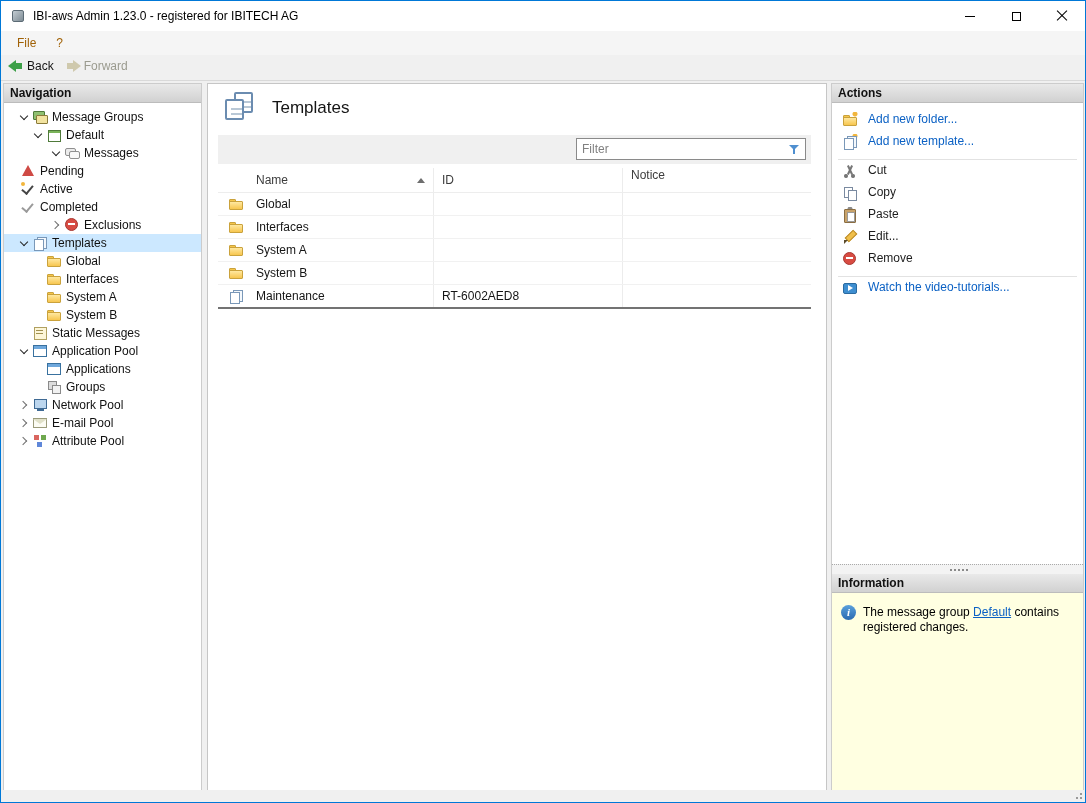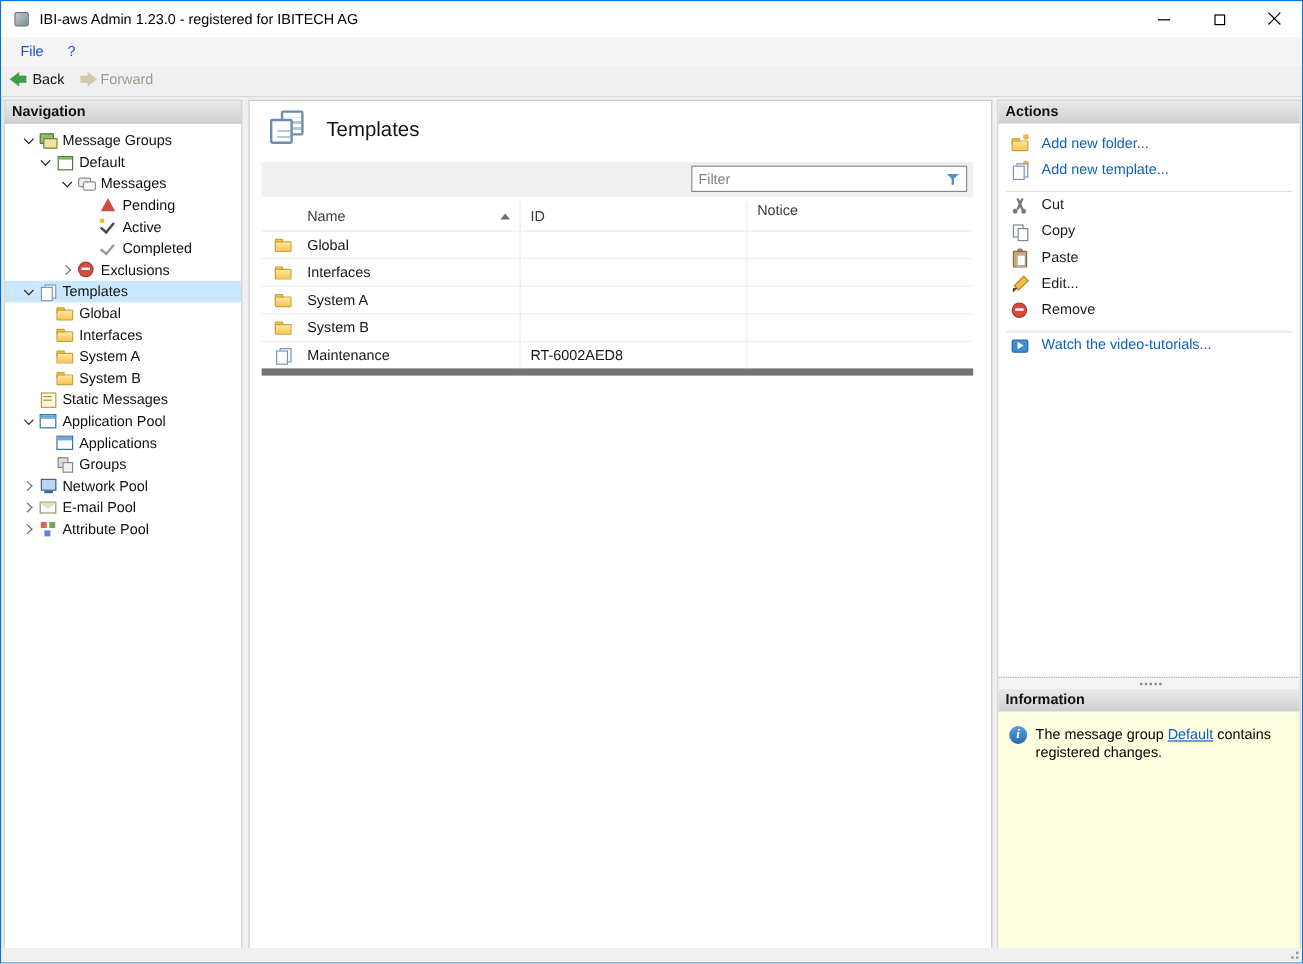--- a/index.html
+++ b/index.html
@@ -15,40 +15,40 @@
   .win-btn{width:46px;height:100%;display:flex;align-items:center;justify-content:center}
   .glyph-min{width:10px;height:1px;background:#000}
   .glyph-max{width:9px;height:9px;border:1px solid #000;box-sizing:border-box}
   .glyph-close{position:relative;width:12px;height:12px}
   .glyph-close::before,.glyph-close::after{content:"";position:absolute;left:-1px;top:5px;width:14px;height:1px;background:#000}
   .glyph-close::before{transform:rotate(45deg)}
   .glyph-close::after{transform:rotate(-45deg)}
 
   
   .menubar{position:absolute;left:0;top:30px;width:100%;height:24px;background:#f5f5f5;display:flex;align-items:center;padding-left:6px;box-sizing:border-box}
-  .menu-item{padding:0 10px;font-size:12px;color:#1d4ed8;line-height:24px}
+  .menu-item{padding:0 10px;font-size:12px;color:#a16207;line-height:24px}
   .toolbar{position:absolute;left:0;top:54px;width:100%;height:26px;background:#f0f0f0;border-bottom:1px solid #d9d9d9;display:flex;align-items:flex-start;padding-left:4px;box-sizing:border-box}
   .tool-btn{display:flex;align-items:center;gap:3px;padding:0 8px 0 3px;height:22px}
   .tool-label{font-size:12px;color:#151515}
   .tool-btn.disabled .tool-label{color:#9b9b8f}
   .back-icon,.fwd-icon{width:16px;height:16px;position:relative;flex:none}
   .back-icon::before{content:"";position:absolute;left:0;top:2px;border-top:6px solid transparent;border-bottom:6px solid transparent;border-right:8px solid #3da048}
   .back-icon::after{content:"";position:absolute;left:7px;top:5px;width:7px;height:6px;background:#3da048}
   .fwd-icon::before{content:"";position:absolute;right:0;top:2px;border-top:6px solid transparent;border-bottom:6px solid transparent;border-left:8px solid #cfc9ad}
   .fwd-icon::after{content:"";position:absolute;left:2px;top:5px;width:7px;height:6px;background:#cfc9ad}
 
   
   .panel-header{height:19px;background:linear-gradient(#e9e9e9,#d1d1d1);border-bottom:1px solid #bcbcbc;font-size:12px;font-weight:bold;color:#111;line-height:18px;padding-left:6px;box-sizing:border-box;flex:none}
 
   
   .nav-panel{position:absolute;left:2px;top:82px;width:199px;height:708px;background:#fff;border:1px solid #cccccc;box-sizing:border-box;overflow:hidden}
   .tree{padding-top:5px}
   .tree-row{height:18px;display:flex;align-items:center;font-size:12px;color:#111;white-space:nowrap}
   .tree-row.sel{background:#cce8ff}
-  .lvl0{padding-left:12px}.lvl1{padding-left:26px}.lvl2{padding-left:44px}.lvl3{padding-left:62px}
+  .lvl0{padding-left:12px}.lvl1{padding-left:26px}.lvl2{padding-left:44px}.lvl3{}
   .chev{width:16px;height:16px;position:relative;flex:none}
   .chev-exp::before{content:"";position:absolute;left:5px;top:4px;width:5px;height:5px;border-right:1px solid #262626;border-bottom:1px solid #262626;transform:rotate(45deg)}
   .chev-col::before{content:"";position:absolute;left:4px;top:5px;width:5px;height:5px;border-right:1px solid #6e6e6e;border-bottom:1px solid #6e6e6e;transform:rotate(-45deg)}
 
   
   .ti{width:16px;height:16px;position:relative;display:inline-block;flex:none;margin-right:4px}
   .ti-folder::before{content:"";position:absolute;left:1px;top:3px;width:5px;height:3px;background:#f6c64a;border:1px solid #caa23c;border-radius:1px 1px 0 0}
   .ti-folder::after{content:"";position:absolute;left:1px;top:5px;width:12px;height:7px;background:linear-gradient(#ffe8a0,#f7c64f);border:1px solid #caa23c;border-radius:1px}
   .ti-template::before{content:"";position:absolute;left:5px;top:2px;width:8px;height:10px;background:#f4f8fc;border:1px solid #7a98b8}
   .ti-template::after{content:"";position:absolute;left:2px;top:4px;width:8px;height:10px;background:#fff;border:1px solid #7a98b8}
@@ -100,21 +100,21 @@
   .filter-band{position:absolute;left:10px;top:51px;width:593px;height:29px;background:#f0f0f0}
   .filter-box{position:absolute;right:5px;top:3px;width:230px;height:22px;border:1px solid #8a8a8a;background:#fff;display:flex;align-items:center;box-sizing:border-box}
   .filter-input{flex:1;height:100%;border:none;outline:none;background:transparent;font:12px "Liberation Sans","DejaVu Sans",sans-serif;padding:0 5px;color:#111;min-width:0}
   .filter-input::placeholder{color:#808080}
   .funnel-icon{width:15px;height:15px;position:relative;flex:none;margin-right:3px}
   .funnel-icon::before{content:"";position:absolute;left:2px;top:3px;border-left:5px solid transparent;border-right:5px solid transparent;border-top:5px solid #4f8fd0}
   .funnel-icon::after{content:"";position:absolute;left:6px;top:7px;width:2px;height:5px;background:#4f8fd0}
   .table{position:absolute;left:10px;top:84px;width:593px;font-size:12px}
   .thead{display:flex;height:24px;border-bottom:1px solid #ededed}
   .tr{display:flex;height:22px;border-bottom:1px solid #f1f1f1}
-  .tr.last{border-bottom:6px solid #737373}
+  .tr.last{border-bottom:2px solid #737373}
   .c-icon{width:36px;padding-left:10px;box-sizing:border-box;display:flex;align-items:center;height:100%}
   .c-name{width:180px;padding-left:2px;border-right:1px solid #ececec;display:flex;align-items:center;box-sizing:border-box;height:100%}
   .c-id{width:189px;padding-left:8px;border-right:1px solid #ececec;display:flex;align-items:center;box-sizing:border-box;height:100%}
   .c-notice{flex:1;padding-left:8px;display:flex;box-sizing:border-box;height:100%}
   .th{color:#3c3c3c}
   .td{color:#151515}
   .sort-asc{width:0;height:0;border-left:4px solid transparent;border-right:4px solid transparent;border-bottom:5px solid #6e6e6e;margin-left:auto;margin-right:8px}
 
   
   .right-stack{position:absolute;left:830px;top:82px;width:253px;height:708px;background:#fff;border:1px solid #cccccc;box-sizing:border-box;display:flex;flex-direction:column;overflow:hidden}

